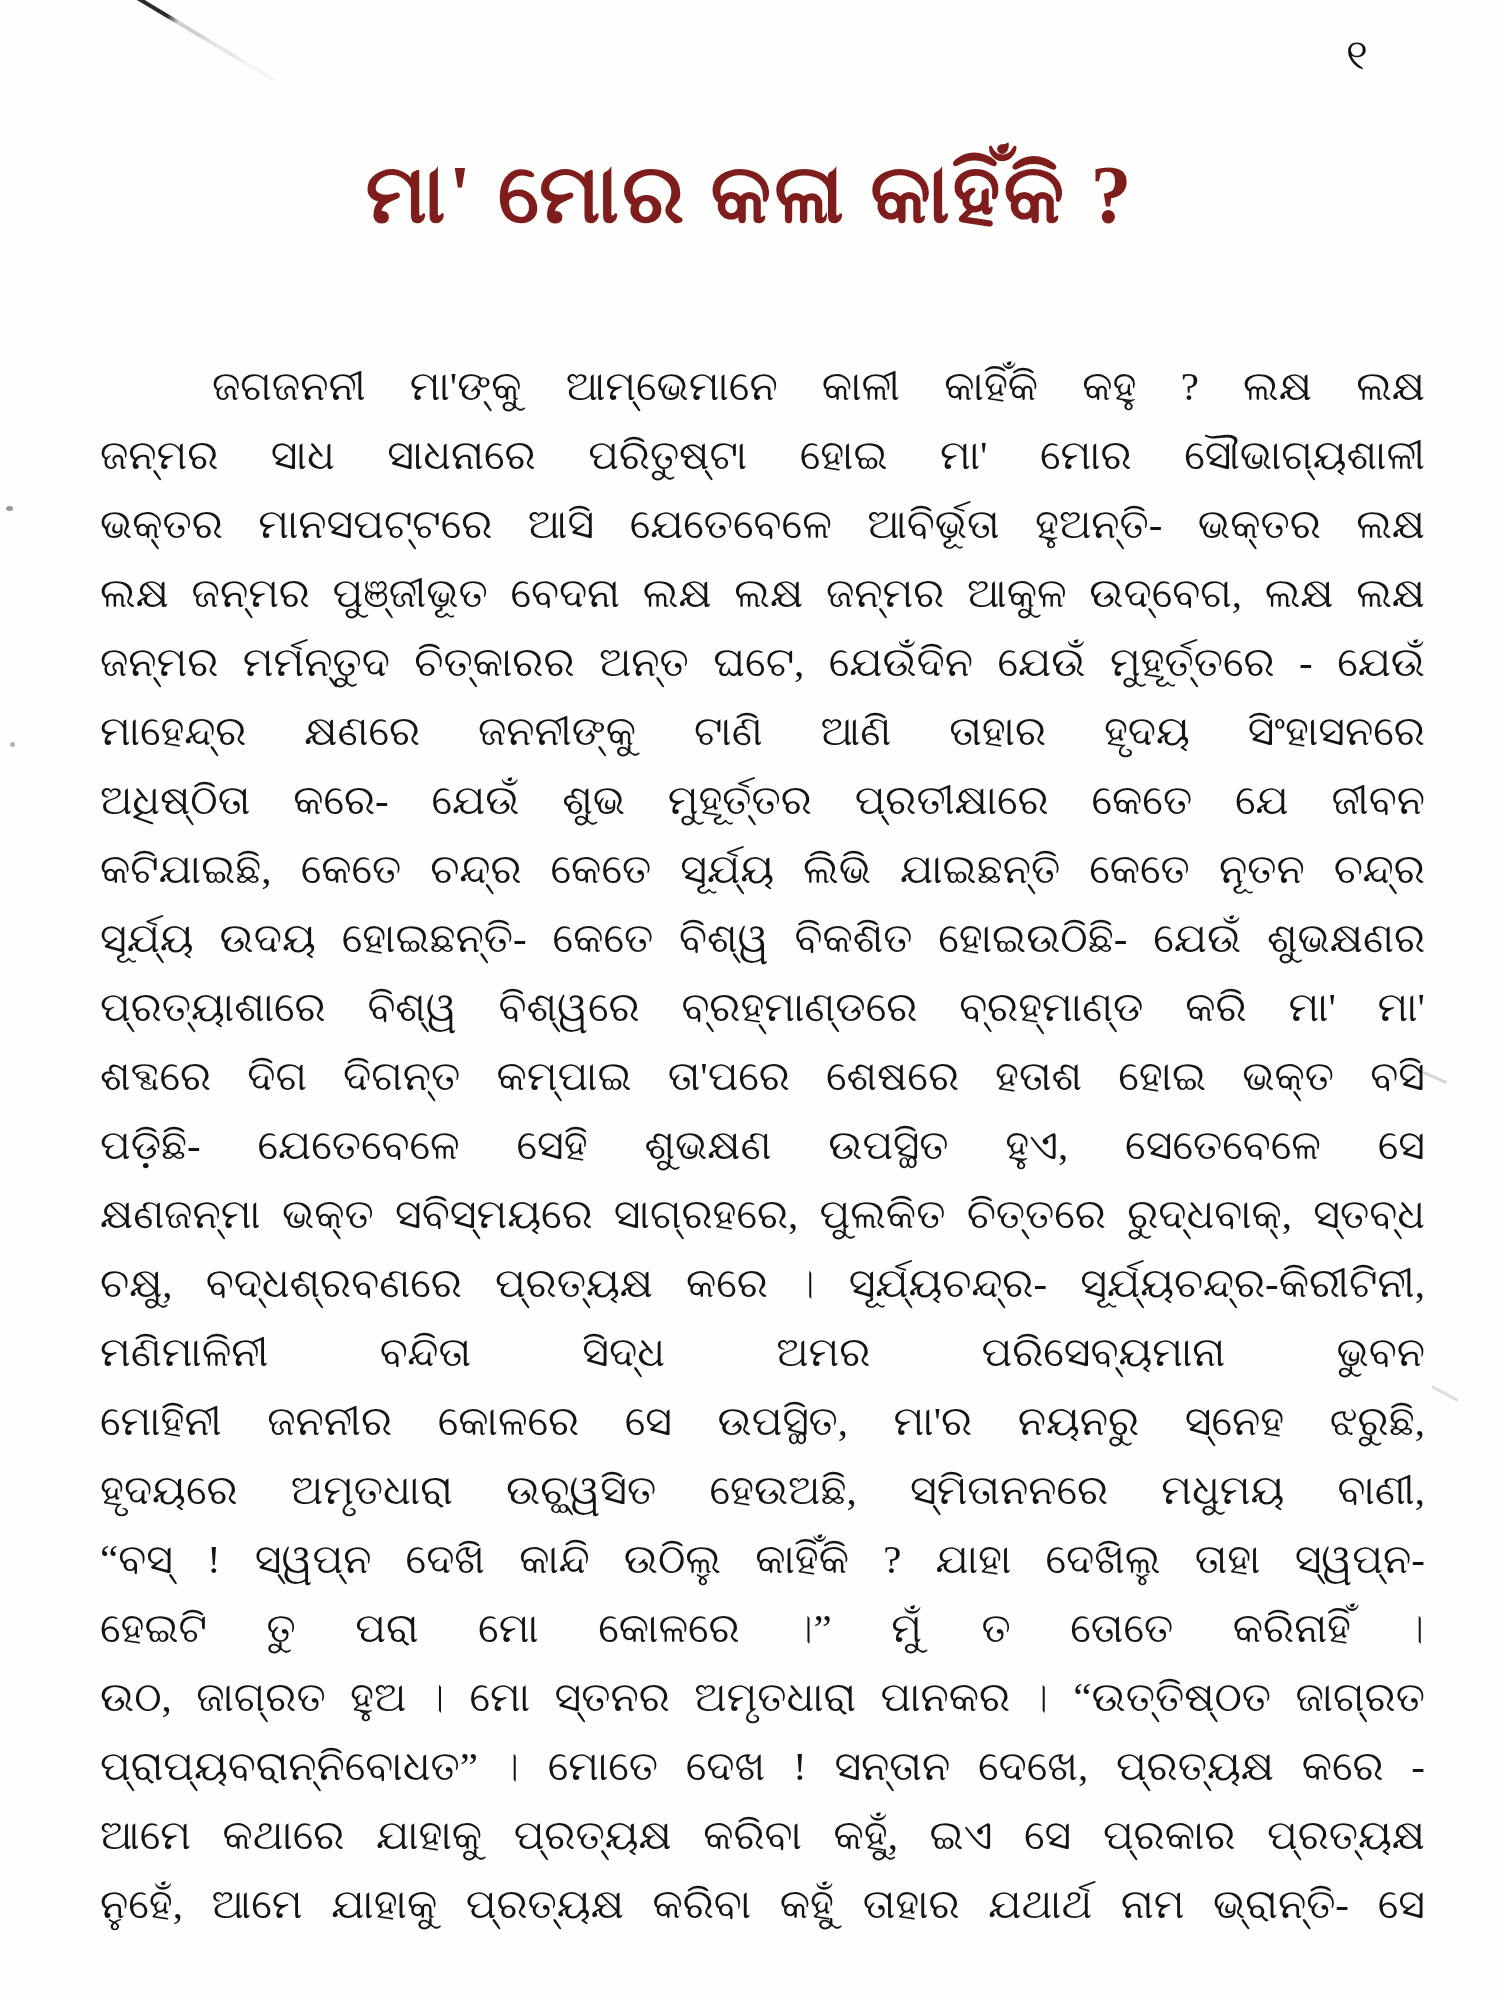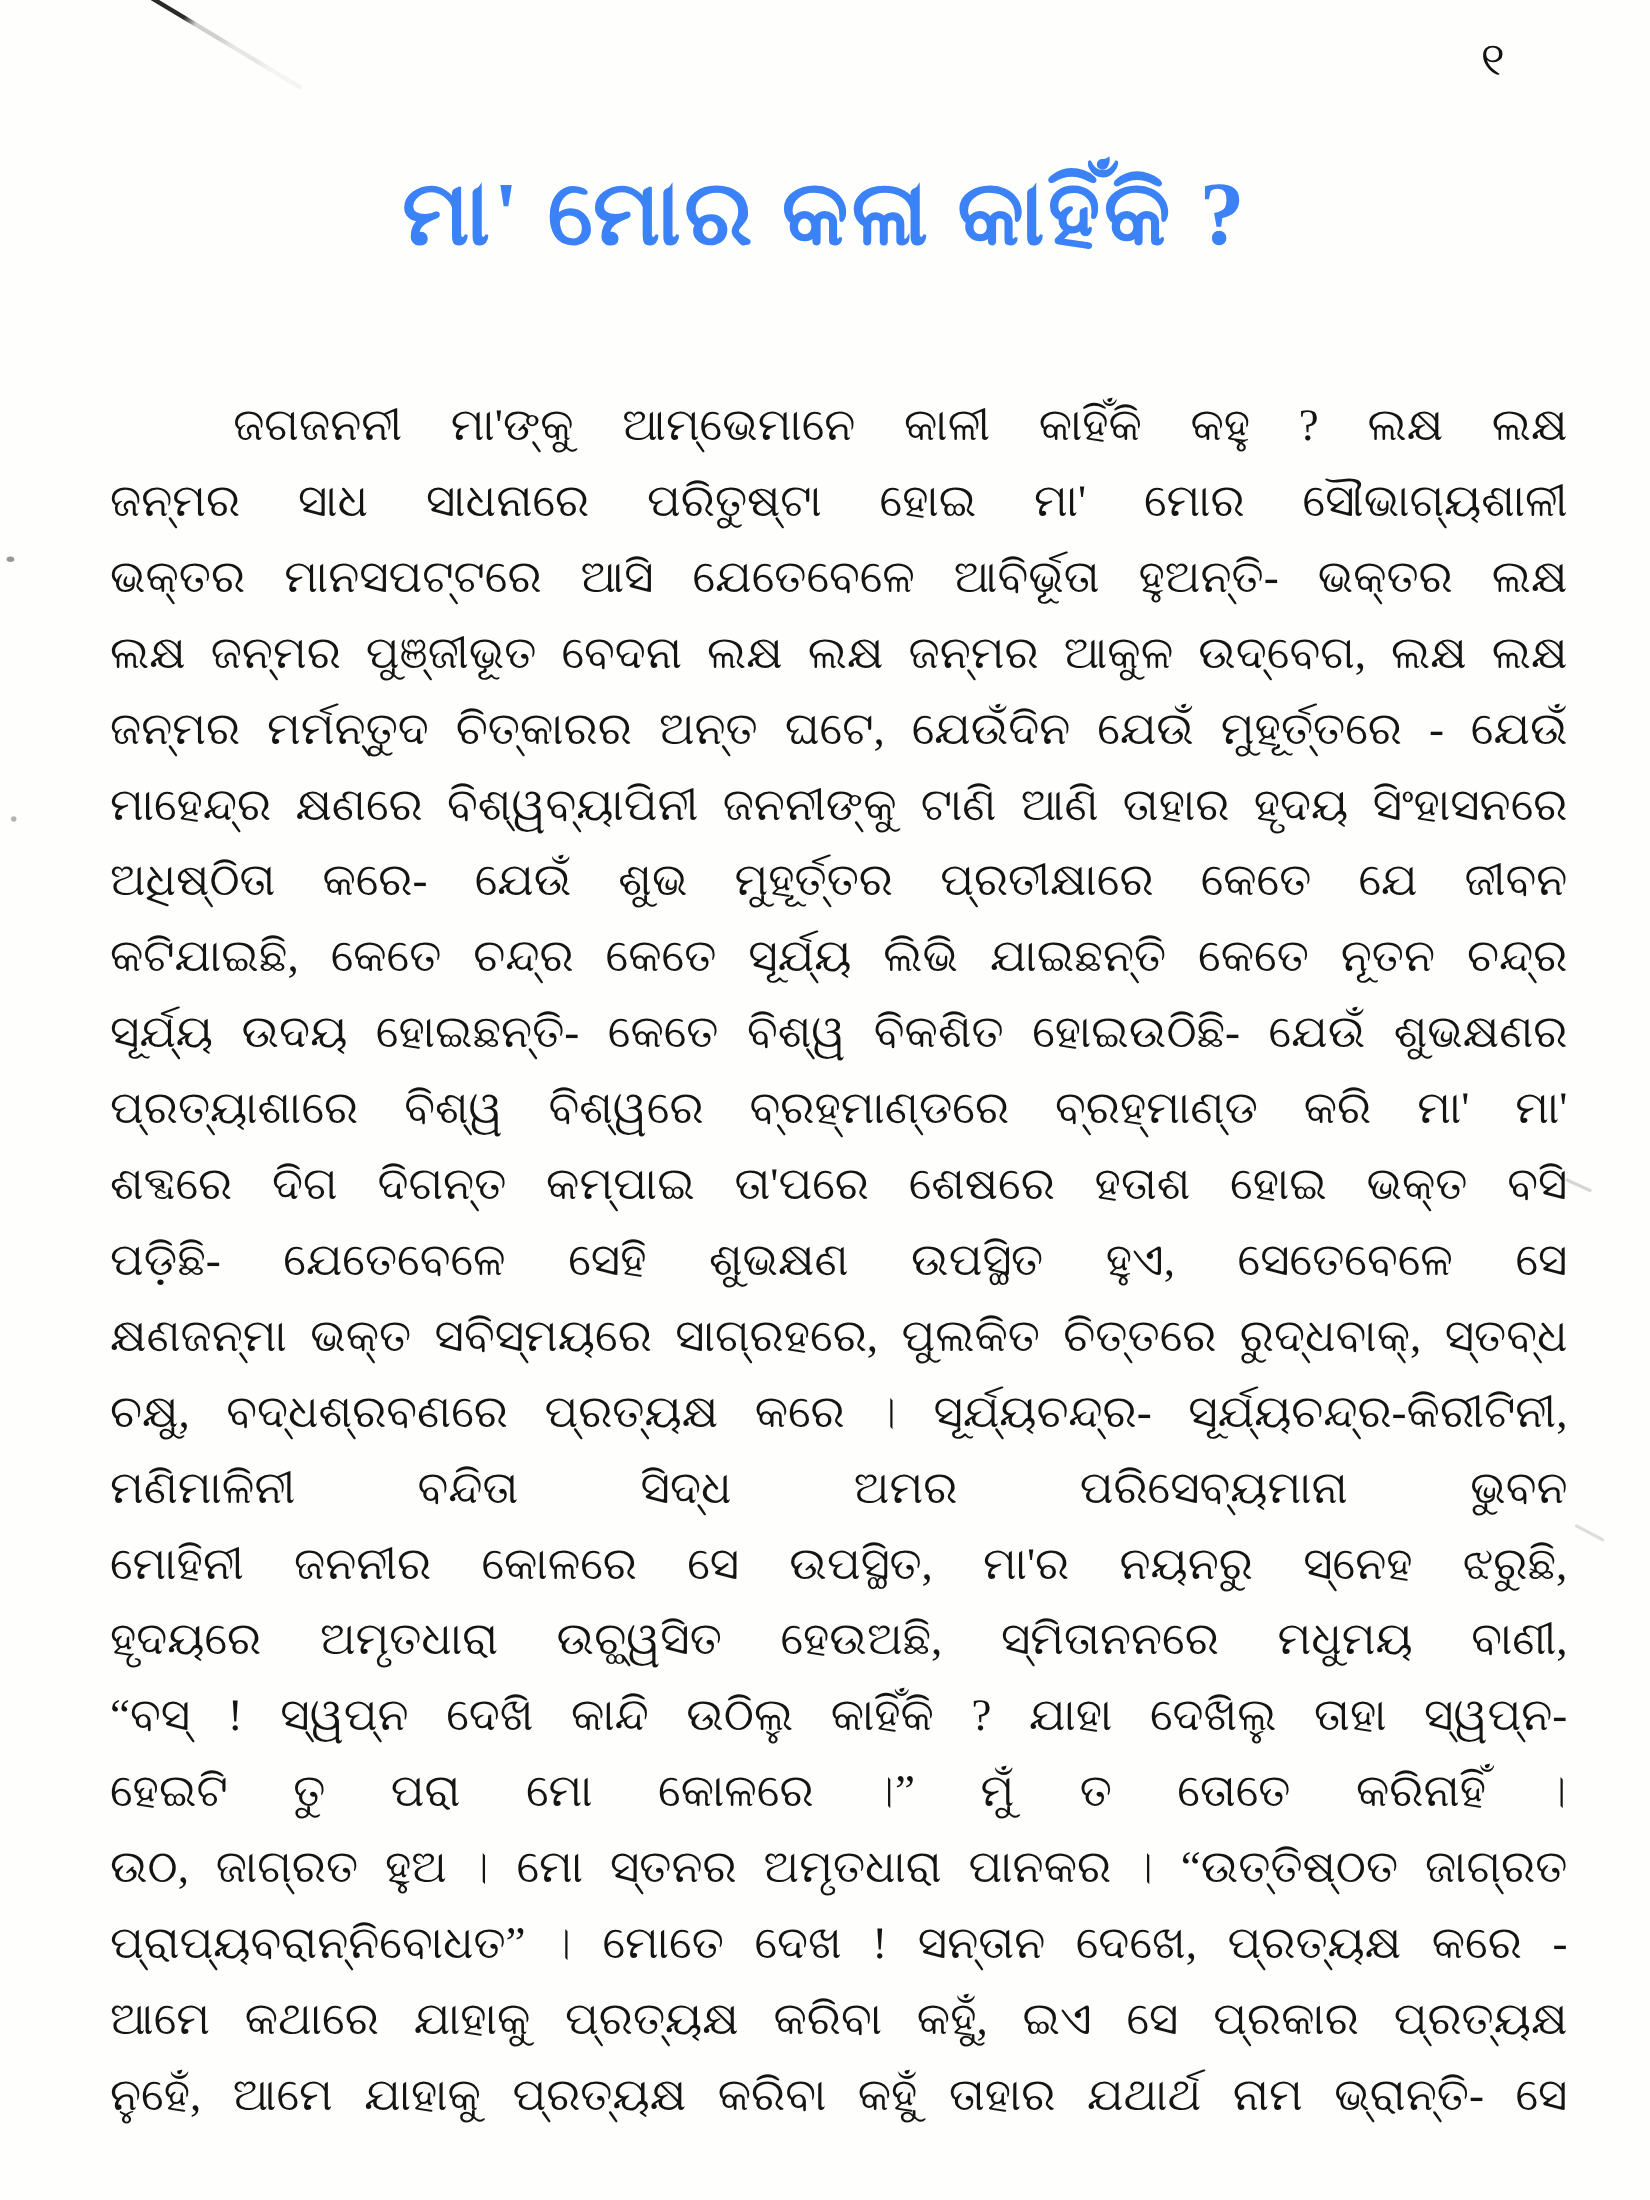--- a/index.html
+++ b/index.html
@@ -27,21 +27,21 @@
   .title {
     position: absolute;
     top: 148px;
     left: 0;
     right: 0;
     margin: 0;
     text-align: center;
     font-size: 82px;
     font-weight: bold;
     letter-spacing: 3px;
-    color: #3b82f6;
+    color: #7f1d1d;
     white-space: nowrap;
   }
   .body-text {
     position: absolute;
     top: 352px;
     left: 100px;
     width: 1325px;
     font-size: 41px;
     line-height: 69px;
     color: #141414;
@@ -144,21 +144,20 @@
         <span class="w">ଘଟେ,</span>
         <span class="w">ଯେଉଁଦିନ</span>
         <span class="w">ଯେଉଁ</span>
         <span class="w">ମୁହୂର୍ତ୍ତରେ</span>
         <span class="w">-</span>
         <span class="w">ଯେଉଁ</span>
       </p>
     <p class="line">
         <span class="w">ମାହେନ୍ଦ୍ର</span>
         <span class="w">କ୍ଷଣରେ</span>
-        <span class="w">ବିଶ୍ୱବ୍ୟାପିନୀ</span>
         <span class="w">ଜନନୀଙ୍କୁ</span>
         <span class="w">ଟାଣି</span>
         <span class="w">ଆଣି</span>
         <span class="w">ତାହାର</span>
         <span class="w">ହୃଦୟ</span>
         <span class="w">ସିଂହାସନରେ</span>
       </p>
     <p class="line">
         <span class="w">ଅଧିଷ୍ଠିତା</span>
         <span class="w">କରେ-</span>

